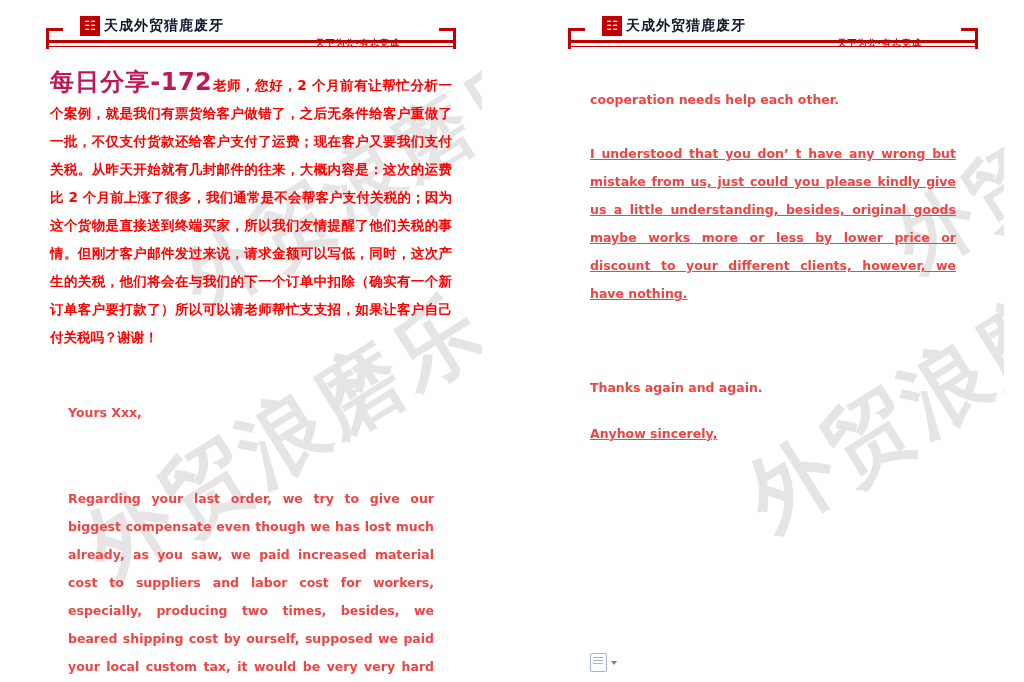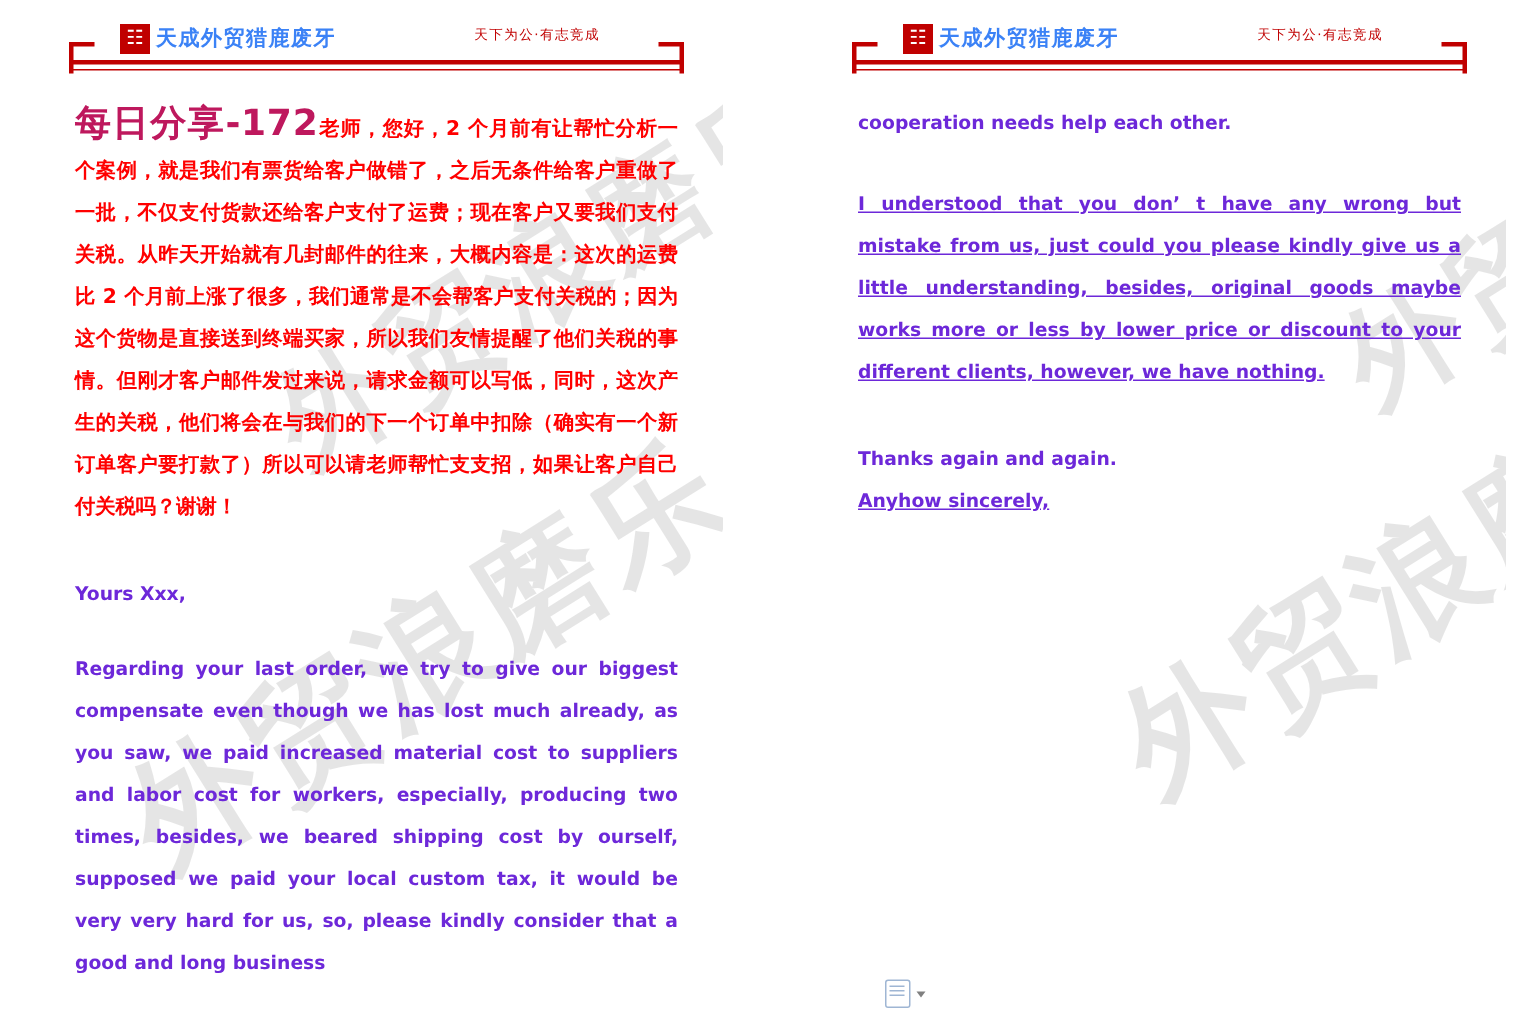--- a/index.html
+++ b/index.html
@@ -75,35 +75,35 @@
     width: 20px;
     height: 20px;
     background: #c00000;
     color: #ffffff;
     font-size: 13px;
     line-height: 20px;
     text-align: center;
     font-family: "DejaVu Sans", sans-serif;
   }
   .lh-company {
-    color: #3b82f6;
+    color: #0f172a;
     font-size: 14px;
     font-weight: bold;
     letter-spacing: 1px;
     font-family: "DejaVu Sans", sans-serif;
     white-space: nowrap;
     text-align: center;
   }
   .lh-slogan {
     position: absolute;
     right: 56px;
-    top: 7px;
+    top: 27px;
     color: #c00000;
     font-size: 9px;
-    font-weight: normal;
+    font-weight: bold;
     letter-spacing: 1px;
     font-family: "DejaVu Sans", sans-serif;
     white-space: nowrap;
   }
 
   
   .body {
     padding: 14px 30px 0 30px;
     position: relative;
     z-index: 2;
@@ -116,27 +116,27 @@
     font-family: "DejaVu Sans", sans-serif;
     text-align: justify;
   }
   .cn-title {
     font-size: 24px;
     font-weight: bold;
     color: #be185d;
     letter-spacing: 0.5px;
   }
   .en-para {
-    color: #6d28d9;
+    color: #ef4444;
     font-size: 12.5px;
     line-height: 28px;
     font-weight: bold;
     font-family: "DejaVu Sans", sans-serif;
     text-align: justify;
-    margin: 0;
+    margin: 18px;
   }
   .en-para + .en-para { margin-top: 26px; text-decoration: underline; }
   .spacer-sm { height: 22px; }
   .spacer-md { height: 30px; }
   .tight { line-height: 28px; }
   .tight + .tight { margin-top: 0; }
 
   
   .watermark {
     position: absolute;

